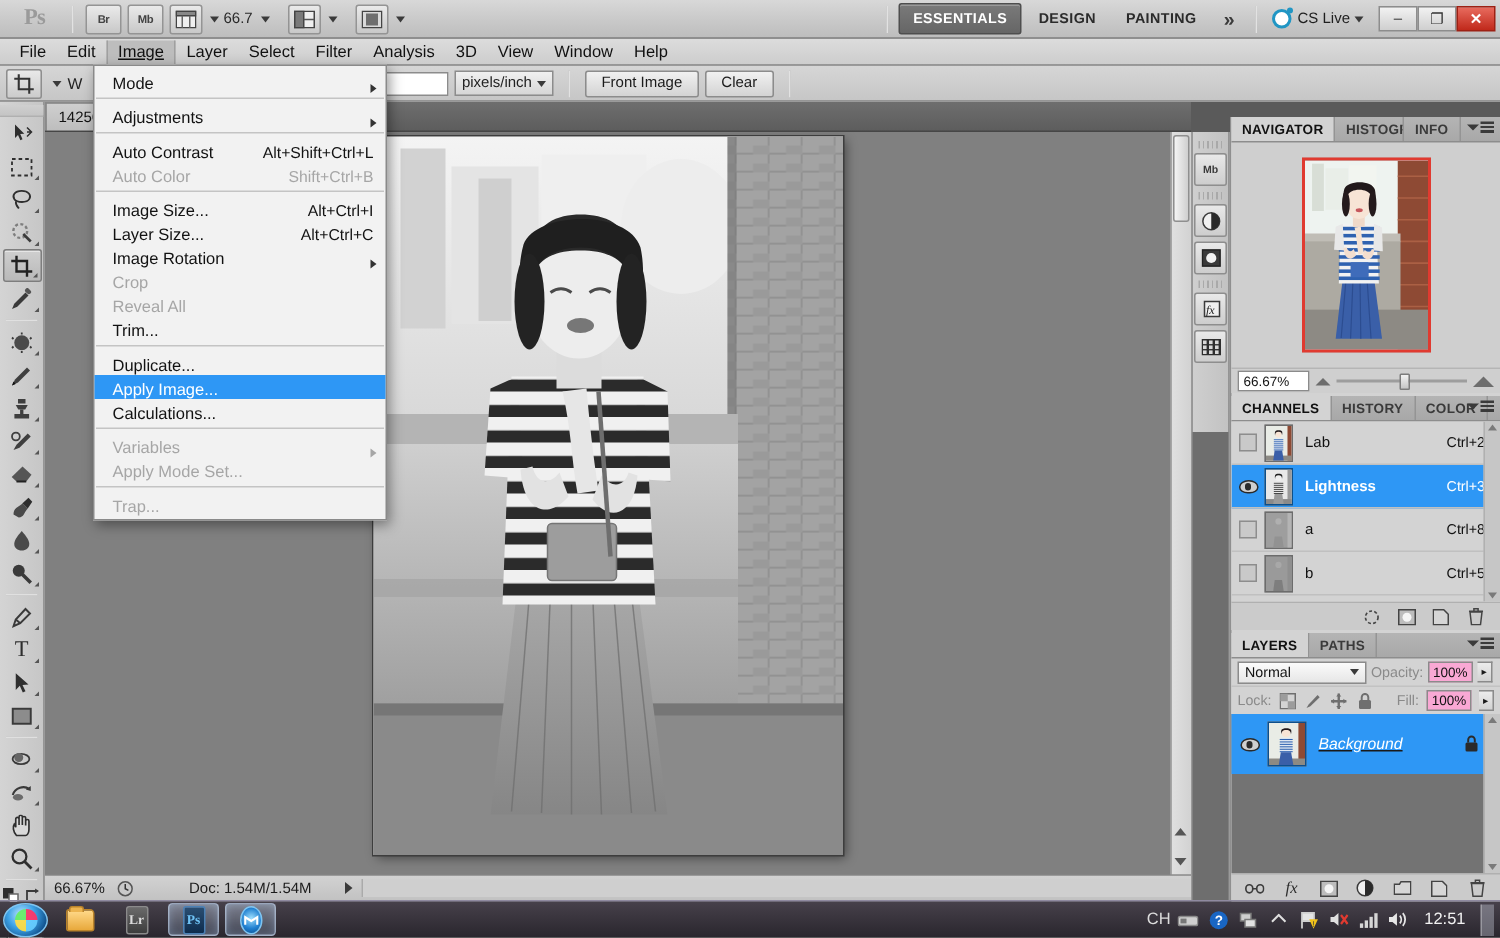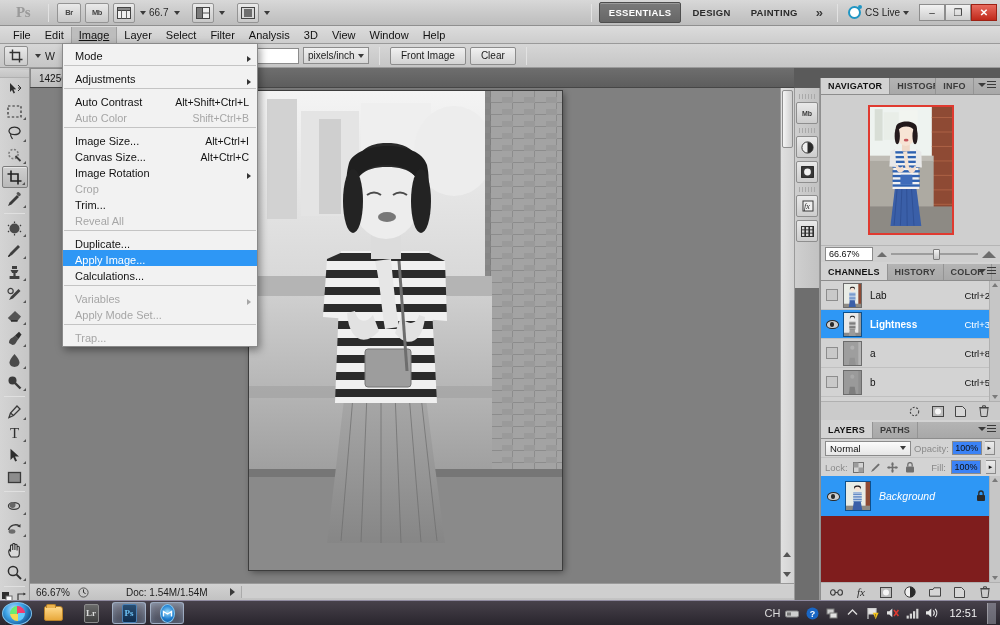--- a/index.html
+++ b/index.html
@@ -250,21 +250,21 @@
   }
 
   .lay-opts {
     height:19px; display:flex; align-items:center; gap:3px; padding:0 4px; background:#d3d3d3;
     border-bottom:1px solid #c2c2c2;
   }
   .blend-sel { width:86px; height:15px; background:linear-gradient(to bottom,#fbfbfb,#e6e6e6);
     border:1px solid #8b8b8b; font-size:9.5px; display:flex; align-items:center; padding-left:4px; position:relative; color:#111;}
   .blend-sel .caret{position:absolute; right:4px;}
   .lbl-dim { font-size:9.5px; color:#8a8a8a; }
-  .numbox { width:30px;height:14px; background:#3b82f6; border:1px solid #8b8b8b; font-size:9px;
+  .numbox { width:30px;height:14px; background:#f9a8d4; border:1px solid #8b8b8b; font-size:9px;
     display:flex;align-items:center;justify-content:center; color:#111;}
   .spin { width:10px;height:14px; border:1px solid #8b8b8b; border-left:none;
     background:linear-gradient(to bottom,#ececec,#d2d2d2); display:flex;align-items:center;justify-content:center; font-size:7px;}
   .lock-row { height:18px; display:flex; align-items:center; gap:5px; padding:0 4px; background:#d3d3d3;}
   .lock-ic { width:12px;height:12px;display:flex;align-items:center;justify-content:center;color:#6f6f6f;font-size:10px;}
   .lyrow { height:40px; display:flex; align-items:center; background:#2e97f5; color:#fff; }
   .lythumb { width:26px;height:30px;border:1px solid #0d4f8c; overflow:hidden; background:#aaa;}
   .lyname { flex:1; padding-left:8px; font-size:10.5px; font-style:italic; }
   .lylock { padding-right:14px; }
 
@@ -998,21 +998,21 @@
         <div class="lock-ic">
           <svg width="10" height="11" viewBox="0 0 10 11">
               <rect x="1" y="4.6" width="8" height="6" rx="1" fill="#6f6f6f"></rect>
               <path d="M2.8 4.6 L2.8 2.8 A2.2 2.2 0 0 1 7.2 2.8 L7.2 4.6" fill="none" stroke="#6f6f6f" stroke-width="1.3"></path>
             </svg>
         </div>
         <div class="lbl-dim" style="margin-left:auto">Fill:</div>
         <div class="numbox">100%</div>
         <div class="spin">▸</div>
       </div>
-      <div style="position:relative; height:106px; background:#7f1d1d;">
+      <div style="position:relative; height:106px; background:#737373;text-decoration:underline;">
         <div class="lyrow">
           <div class="eyecell" style="width:24px">
               <div class="eye"></div>
             </div>
           <div class="lythumb">
             <svg width="26" height="30" viewBox="0 0 313 479" preserveAspectRatio="none">
               <rect width="313" height="479" fill="#e9ece6"></rect>
                 <rect x="236" y="0" width="77" height="479" fill="#8e4a34"></rect>
               <rect x="0" y="378" width="313" height="101" fill="#8d8a84"></rect>
               <path d="M96 300 L176 300 L196 452 L78 452 Z" fill="#3a5fa8"></path>
@@ -1107,35 +1107,35 @@
       <span class="mlabel">Auto Color</span>
       <span class="mkey">Shift+Ctrl+B</span>
     </div>
     <div class="mdiv"></div>
 
     <div class="mrow">
       <span class="mlabel">Image Size...</span>
       <span class="mkey">Alt+Ctrl+I</span>
     </div>
     <div class="mrow">
-      <span class="mlabel">Canvas Size...</span>
+      <span class="mlabel">Layer Size...</span>
       <span class="mkey">Alt+Ctrl+C</span>
     </div>
     <div class="mrow">
       <span class="mlabel">Image Rotation</span>
       <span class="marrow"></span>
     </div>
     <div class="mrow dis">
       <span class="mlabel">Crop</span>
     </div>
+    <div class="mrow dis">
+      <span class="mlabel">Reveal All</span>
+    </div>
     <div class="mrow">
       <span class="mlabel">Trim...</span>
-    </div>
-    <div class="mrow dis">
-      <span class="mlabel">Reveal All</span>
     </div>
     <div class="mdiv"></div>
 
     <div class="mrow">
       <span class="mlabel">Duplicate...</span>
     </div>
     <div class="mrow hl">
       <span class="mlabel">Apply Image...</span>
     </div>
     <div class="mrow">

